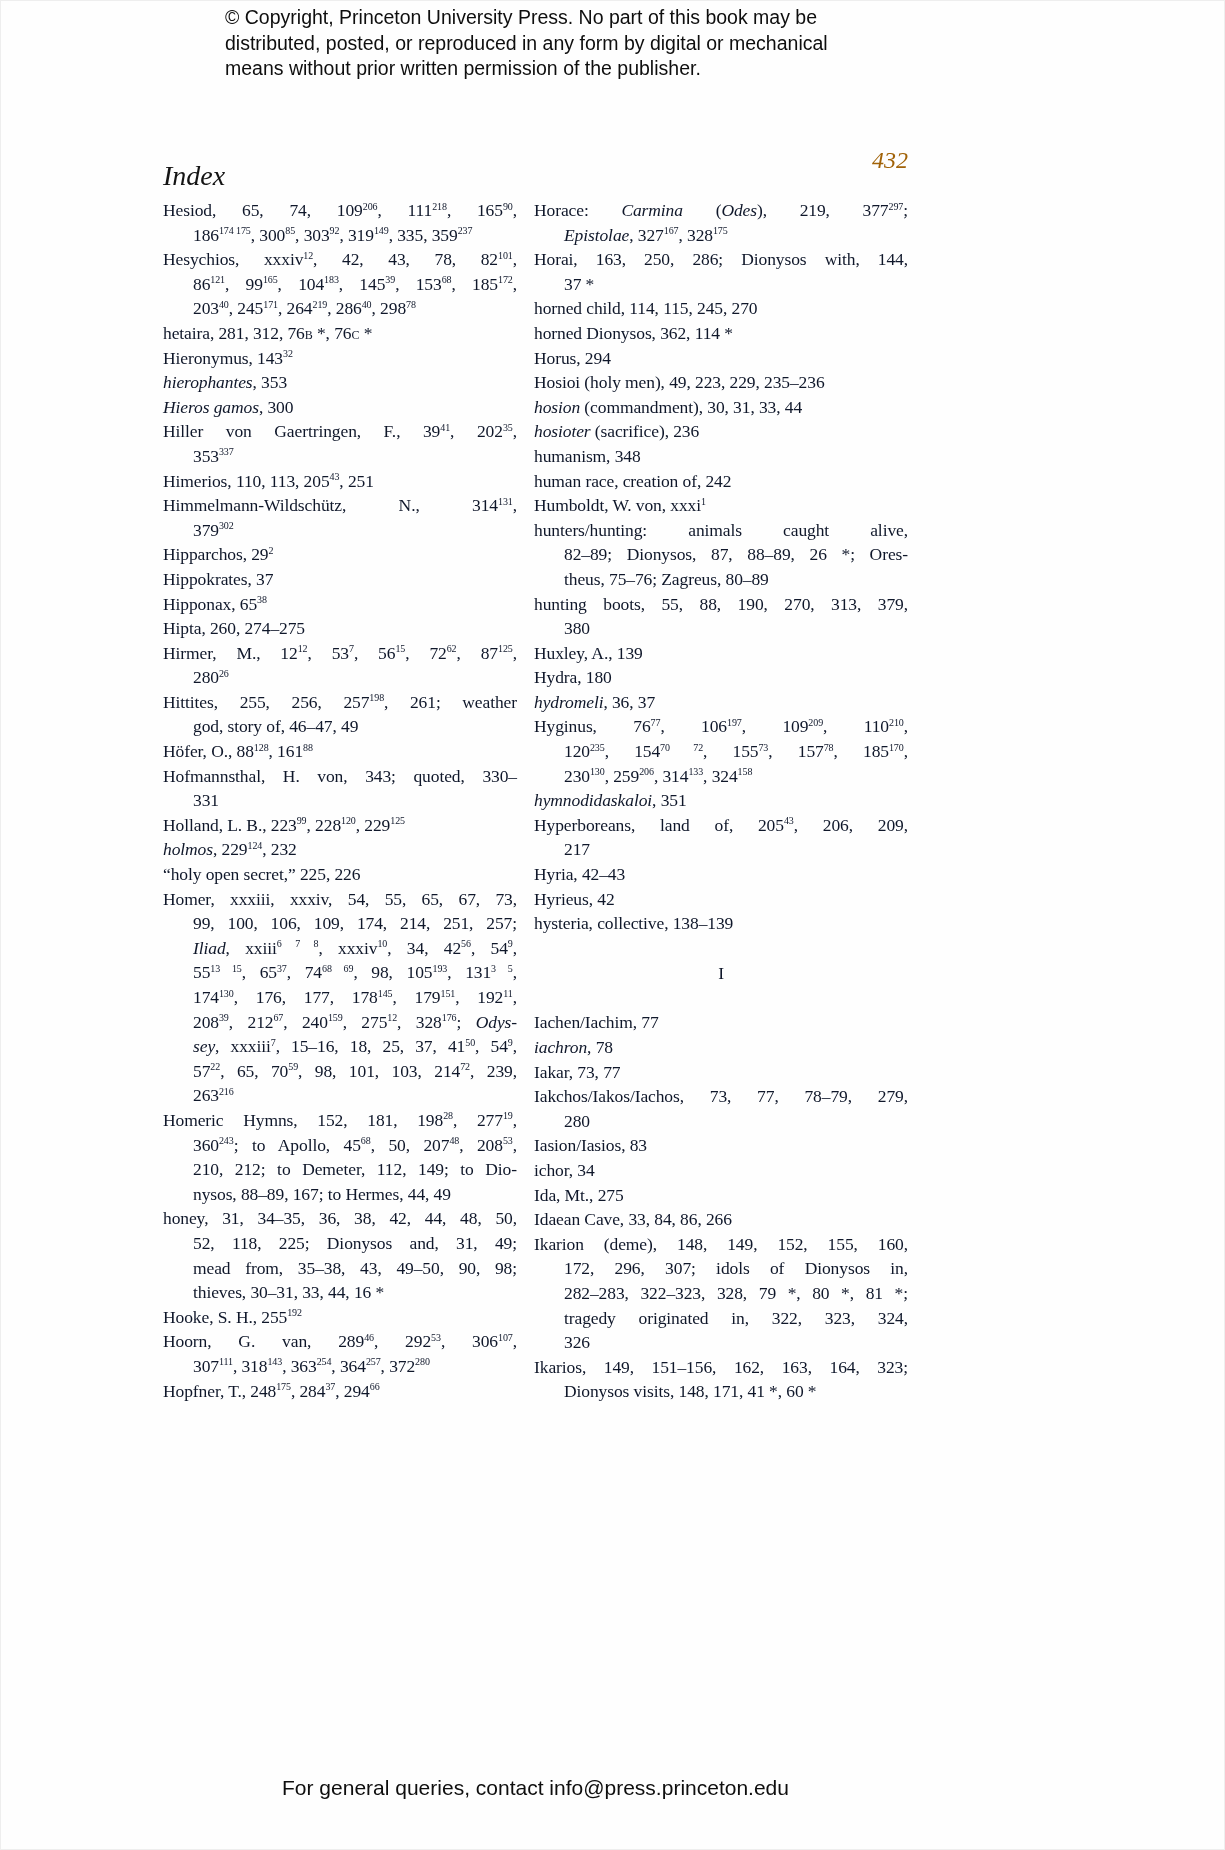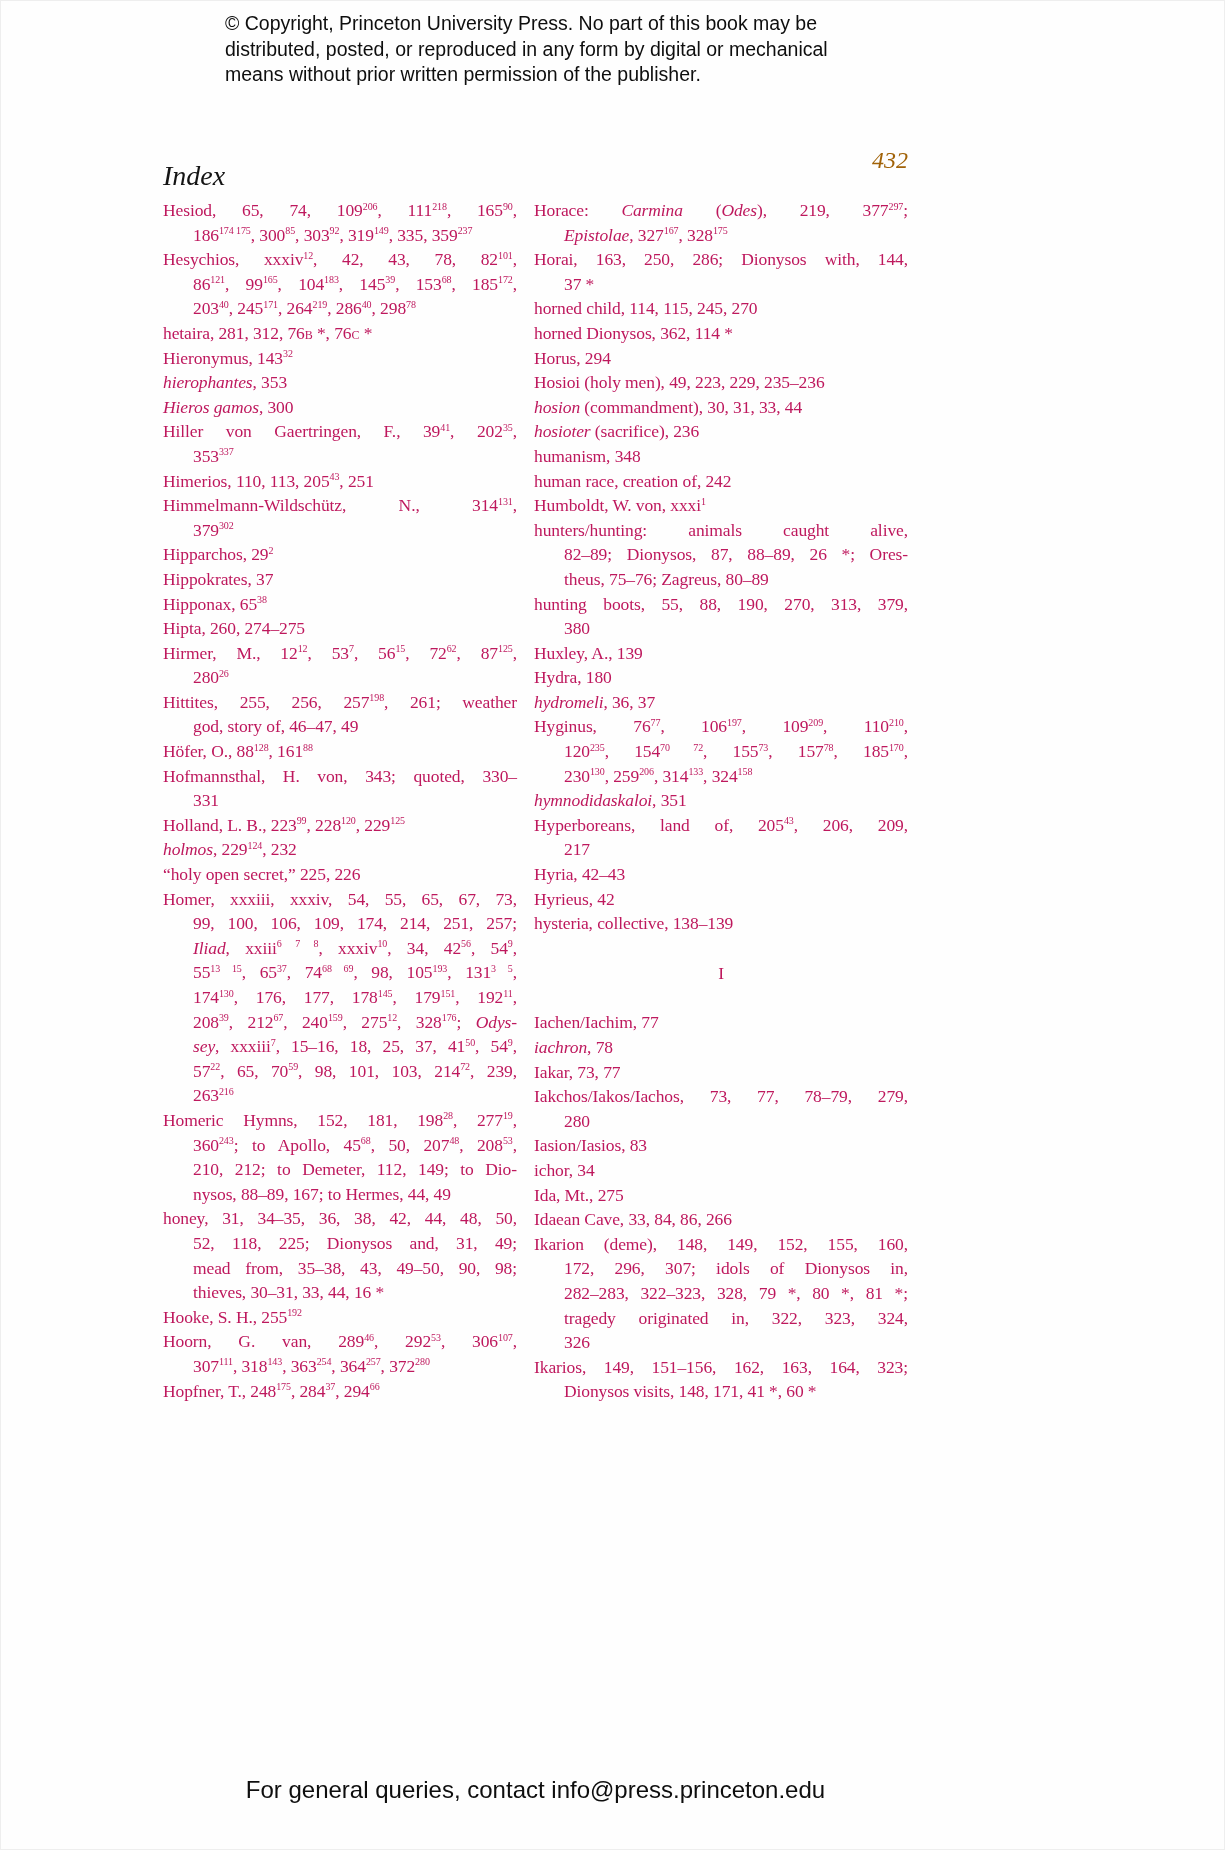--- a/index.html
+++ b/index.html
@@ -12,21 +12,21 @@
     width: 1225px;
     height: 1850px;
     background: #fefefe;
     box-shadow: inset 0 0 0 1px #eeeeee;
     overflow: hidden;
     color: #121212;
   }
   .copyright {
     position: absolute;
     left: 225px;
-    top: 11px;
+    top: 5px;
     font-family: "Liberation Sans", sans-serif;
     font-size: 19.5px;
     line-height: 25.5px;
     color: #0e0e0e;
   }
   .page-title {
     position: absolute;
     left: 163px;
     top: 140px;
     font-family: "Liberation Serif", serif;
@@ -49,21 +49,21 @@
     top: 198px;
     left: 0;
   }
   .col {
     position: absolute;
     top: 0;
     font-family: "Liberation Serif", serif;
     font-size: 17.5px;
     line-height: 24.6px;
     letter-spacing: -0.1px;
-    color: #be185d;
+    color: #0f172a;
   }
   .col-left  { left: 163px; width: 354px; }
   .col-right { left: 534px; width: 374px; }
   .entry { margin: 0; }
   .line {
     text-align: justify;
     text-align-last: justify;
   }
   .line.last { text-align-last: left; }
   .line.cont { padding-left: 30px; }
@@ -80,21 +80,21 @@
     text-align-last: center;
     margin: 25px 0;
   }
   .footer {
     position: absolute;
     top: 1776px;
     left: 163px;
     width: 745px;
     text-align: center;
     font-family: "Liberation Sans", sans-serif;
-    font-size: 24px;
+    font-size: 21px;
     color: #0e0e0e;
   }
 </style>
 </head>
 <body>
 
 <div class="page">
 
   <div class="copyright">
     <div>© Copyright, Princeton University Press. No part of this book may be</div>

